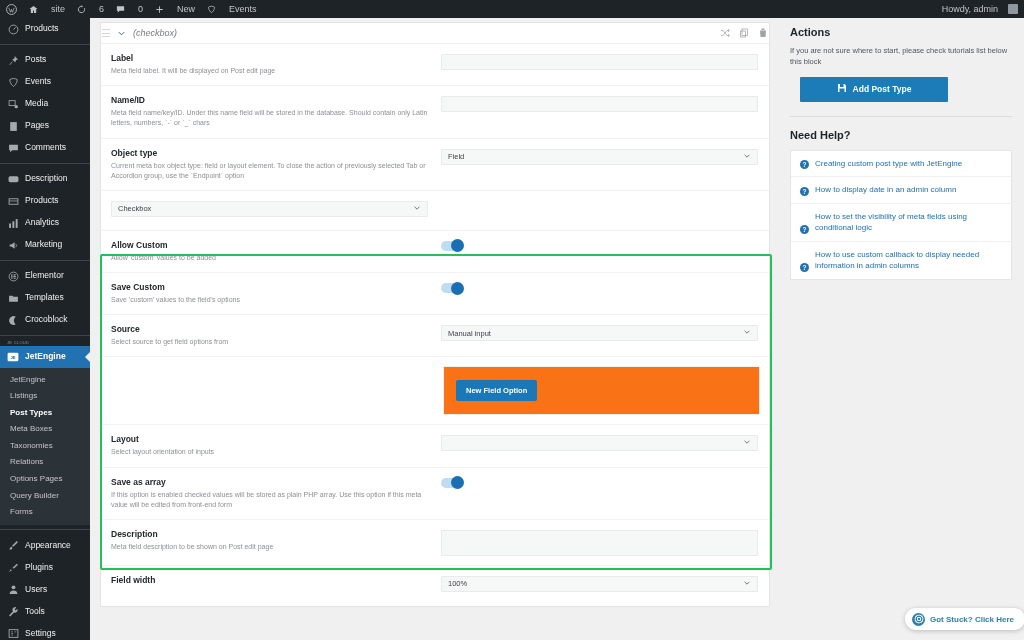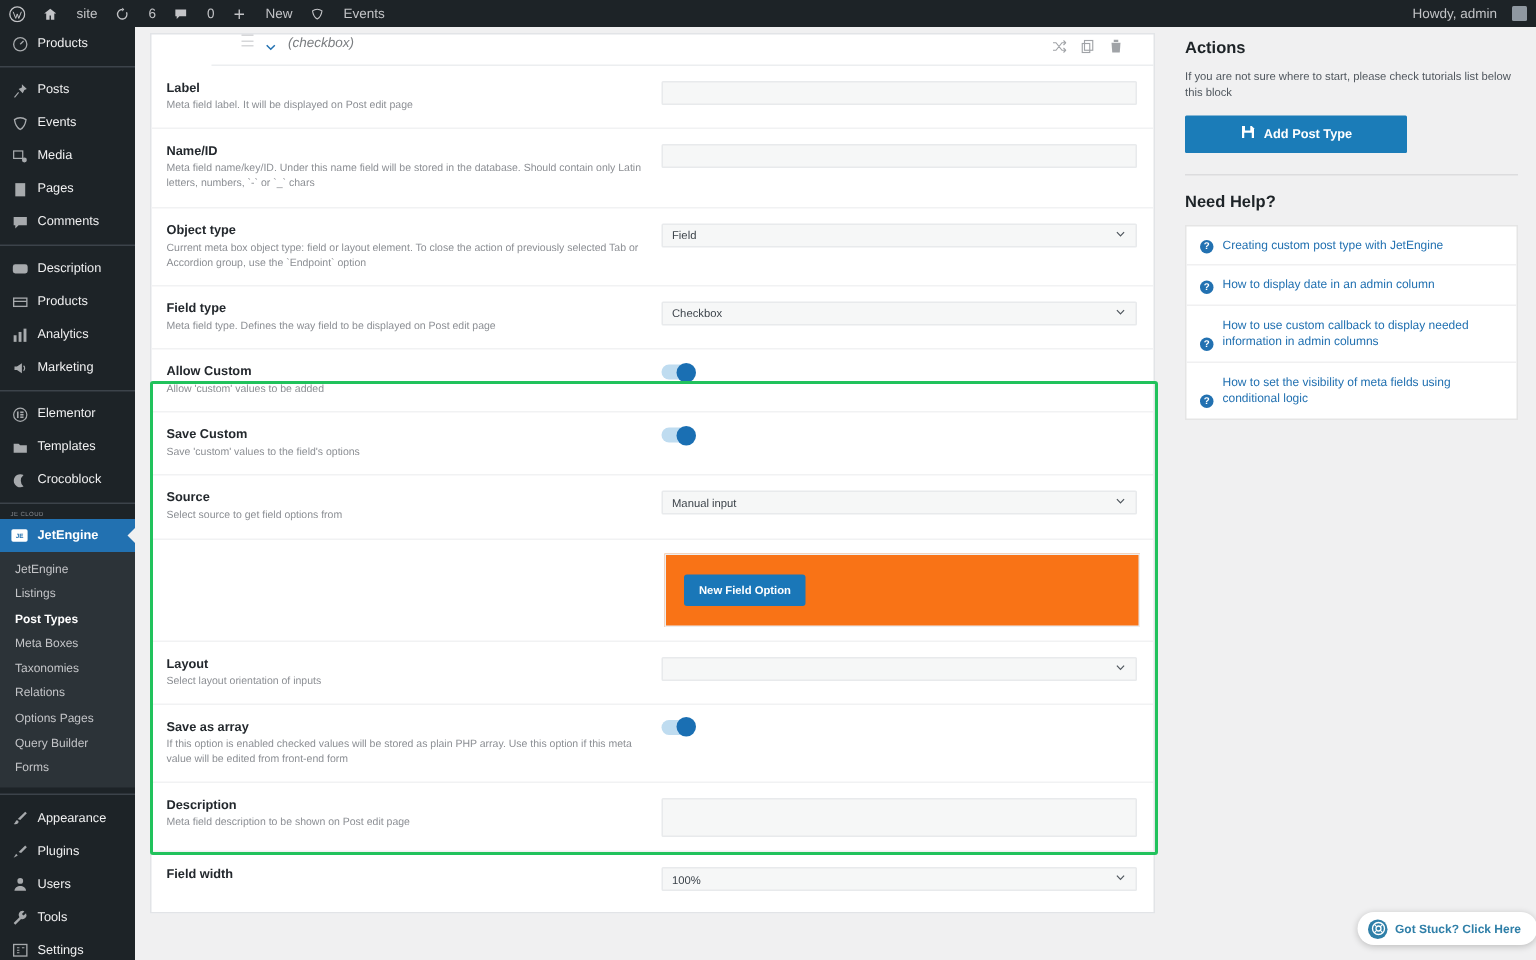--- a/index.html
+++ b/index.html
@@ -66,24 +66,23 @@
   
   #main {
     position: absolute; top: 18px; left: 90px; width: 690px; height: 622px;
     background: #f0f0f1; overflow: hidden; padding: 4px 10px 0 10px;
   }
   .card {
     background: #fff; border: 1px solid #e2e4e7;
     width: 670px;
   }
   .card-head {
-    display: flex; align-items: flex-start; gap: 7px;
-    height: 21px; padding: 0 20px;
+    display: flex; align-items: center; gap: 7px;
+    height: 21px; padding: 0 1px;
     border-bottom: 1px solid #eceef0;
-    margin-left: 40px;
   }
   .drag-handle { width: 8px; height: 8px; display: flex; flex-direction: column; justify-content: space-between; opacity: .35; }
   .drag-handle i { display: block; height: 1px; background: #8c8f94; }
   .chev-blue { color: #2271b1; }
   .card-title { font-size: 9px; font-style: italic; color: #7a7d80; }
   .card-head-actions { margin-left: auto; display: flex; align-items: center; gap: 9px; color: #a0a3a7; }
 
   .row {
     display: flex; align-items: flex-start;
     padding: 9px 9px 9px 10px;
@@ -145,21 +144,21 @@
     background: #f0f0f1; padding: 8px 12px 0 10px; overflow: hidden;
   }
   .rp-h {
     font-size: 11px; font-weight: bold; color: #1d2327; margin-bottom: 7px;
   }
   .rp-p { font-size: 7.5px; color: #50575e; line-height: 1.5; margin-bottom: 9px; }
   .rp-btn {
     width: 148px; height: 25px; background: #1b7cb8; color: #fff;
     border: none; border-radius: 1px; display: flex; align-items: center;
     justify-content: center; gap: 6px; font-size: 8.5px; font-weight: bold;
-    font-family: "Liberation Sans", sans-serif; cursor: pointer;
+    font-family: "Liberation Sans", sans-serif; cursor: pointer; margin-left: 10px;
   }
   .rp-divider { height: 1px; background: #dcdcde; margin: 14px 0 12px; }
   .rp-list { background: #fff; border: 1px solid #e5e5e5; }
   .rp-li {
     display: flex; gap: 6px; align-items: flex-end;
     padding: 7px 9px; border-bottom: 1px solid #f0f0f1;
   }
   .rp-li:last-child { border-bottom: none; }
   .rp-li a {
     font-size: 8px; color: #2271b1; text-decoration: none; line-height: 1.45;
@@ -514,24 +513,20 @@
           <span class="sel-chev">
             <svg width="8" height="8" viewBox="0 0 20 20">
                 <path d="M4 7l6 6 6-6" fill="none" stroke="currentColor" stroke-width="2"></path>
               </svg>
           </span>
         </div>
       </div>
     </div>
 
     <div class="row">
-      <div class="row-left">
-        <div class="row-title">Field type</div>
-        <div class="row-desc">Meta field type. Defines the way field to be displayed on Post edit page</div>
-      </div>
       <div class="row-right">
         <div class="fake-select">
           <span>Checkbox</span>
           <span class="sel-chev">
             <svg width="8" height="8" viewBox="0 0 20 20">
                 <path d="M4 7l6 6 6-6" fill="none" stroke="currentColor" stroke-width="2"></path>
               </svg>
           </span>
         </div>
       </div>
@@ -662,25 +657,25 @@
     <div class="rp-li">
       <span class="q-badge">?</span>
       <a>Creating custom post type with JetEngine</a>
     </div>
     <div class="rp-li">
       <span class="q-badge">?</span>
       <a>How to display date in an admin column</a>
     </div>
     <div class="rp-li">
       <span class="q-badge">?</span>
-      <a>How to use custom callback to display needed information in admin columns</a>
+      <a>How to set the visibility of meta fields using conditional logic</a>
     </div>
     <div class="rp-li">
       <span class="q-badge">?</span>
-      <a>How to set the visibility of meta fields using conditional logic</a>
+      <a>How to use custom callback to display needed information in admin columns</a>
     </div>
   </div>
 </div>
 
 <div id="help-widget">
   <span class="help-circ">
     <svg width="10" height="10" viewBox="0 0 20 20">
         <circle cx="10" cy="10" r="8" fill="none" stroke="#fff" stroke-width="1.8"></circle>
         <circle cx="10" cy="10" r="3.3" fill="none" stroke="#fff" stroke-width="1.8"></circle>
         <path d="M4.5 4.5l3 3M15.5 4.5l-3 3M4.5 15.5l3-3M15.5 15.5l-3-3" stroke="#fff" stroke-width="1.5"></path>

